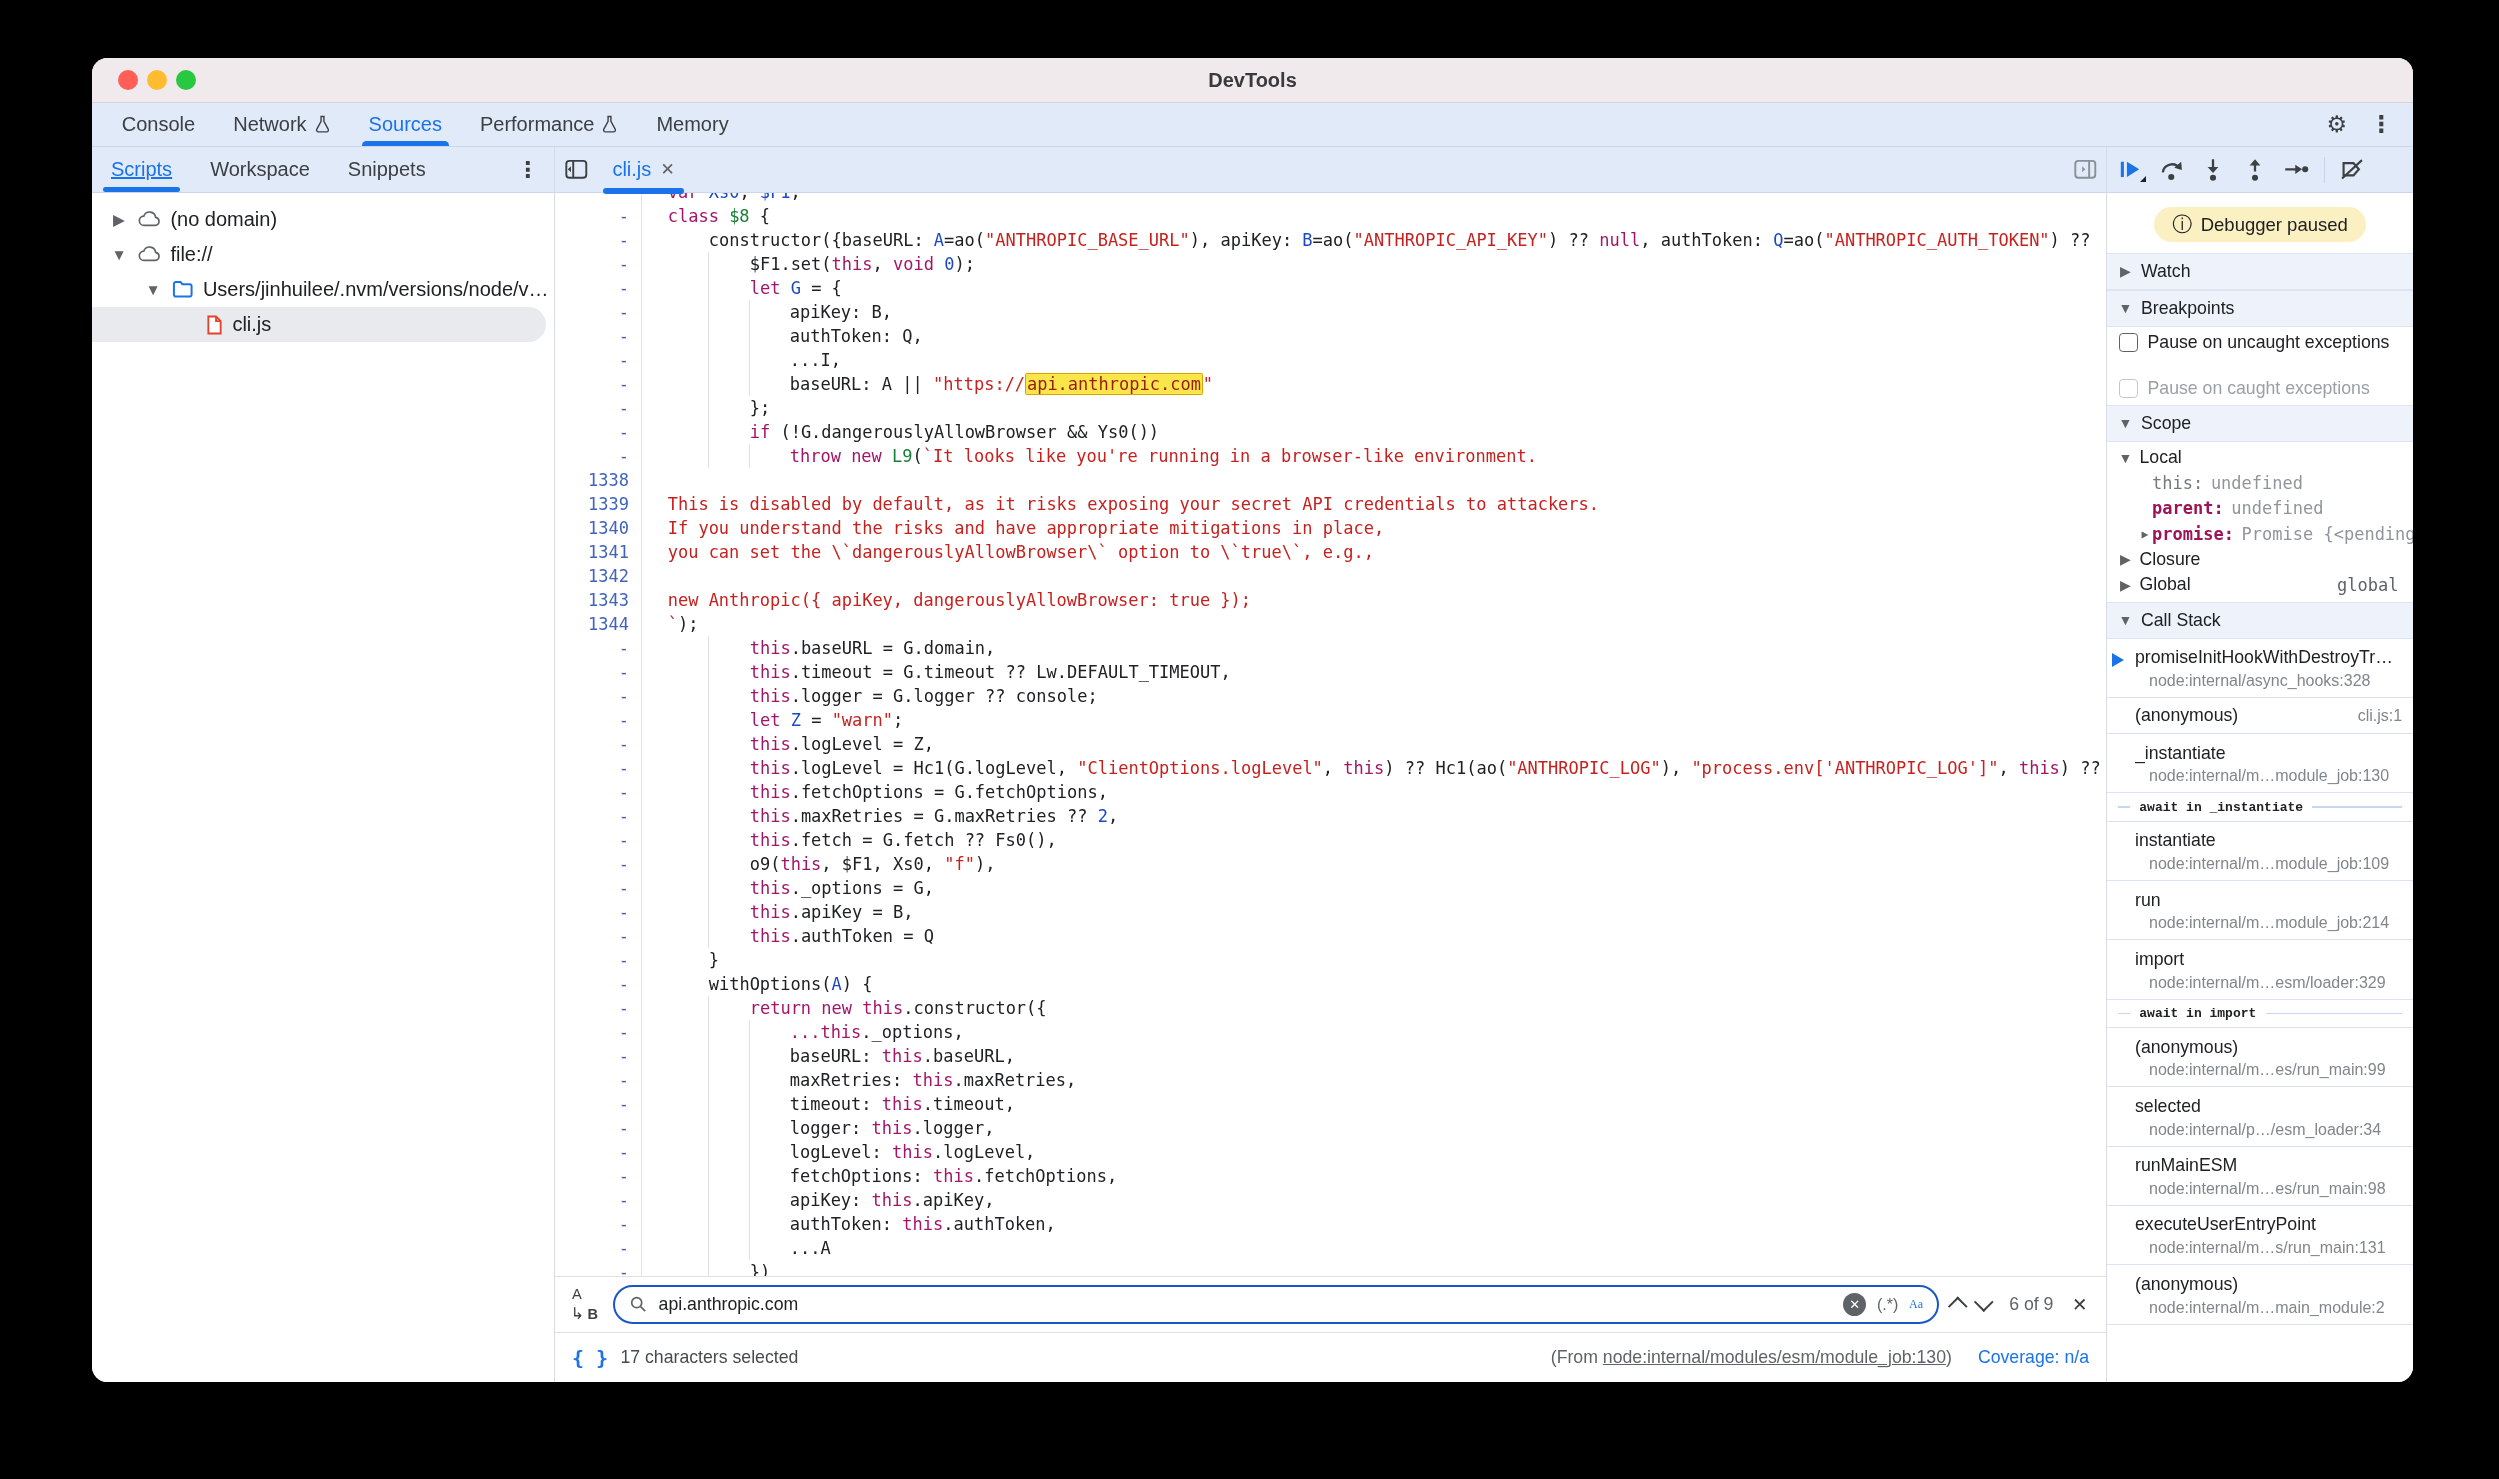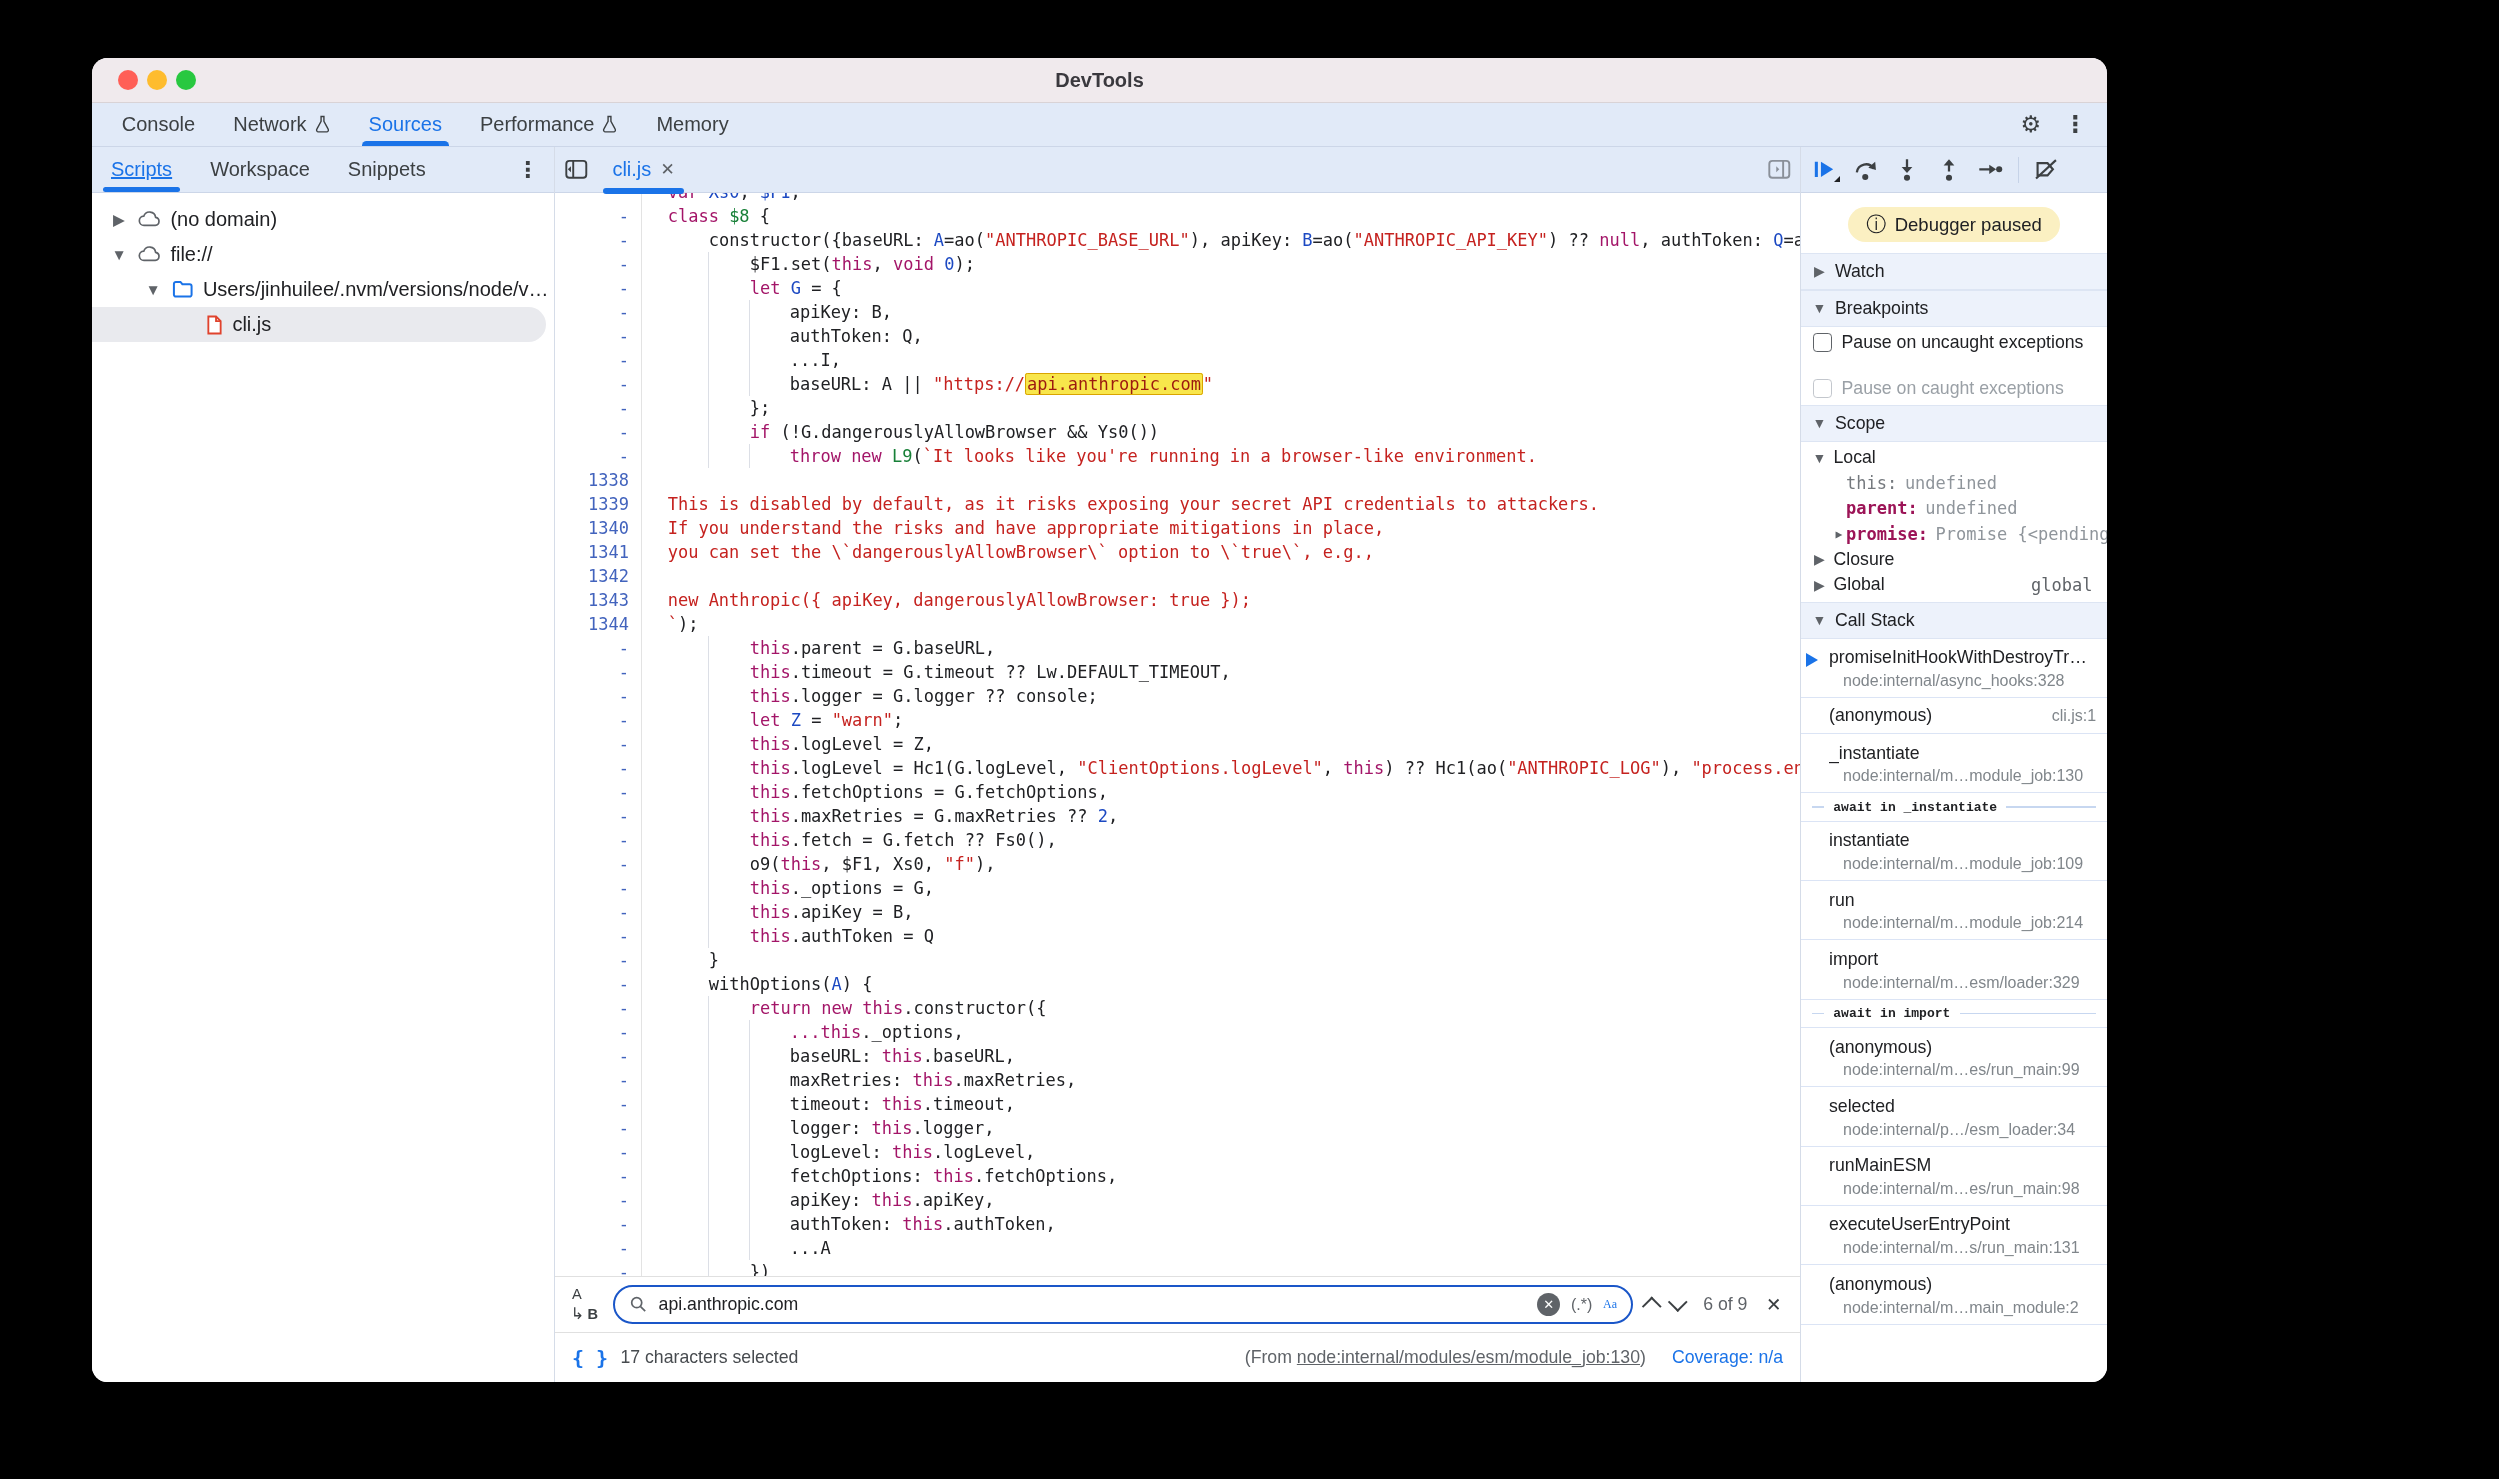--- a/index.html
+++ b/index.html
@@ -2,21 +2,21 @@
 <html style="--accent: #1a73e8; --toolbar-bg: #e1eaf8; --section-header-bg: #edf2fb; --paused-bg: #fbf0c2; --keyword: #a31568; --string: #c5221f; --variable: #1c49c2; --classname: #188038; --line-number: #4263bd; --match-bg: #f8e64b; --match-border: #d9a400;font-size:12.3px"><head>
 <meta charset="utf-8">
 <style>
   html,body{margin:0;padding:0;background:#000;width:2500px;height:1479px;overflow:hidden;
     font-family:"Liberation Sans","DejaVu Sans",sans-serif;-webkit-font-smoothing:antialiased;}
   :root{
     --accent:#1a73e8; --toolbar-bg:#e1eaf8; --section-header-bg:#edf2fb; --paused-bg:#fbf0c2;
     --keyword:#a31568; --string:#c5221f; --variable:#1c49c2; --classname:#188038;
     --line-number:#4263bd; --match-bg:#f8e64b; --match-border:#d9a400;
   }
-  .window{position:absolute;left:92px;top:58px;width:2015px;height:1324px;background:#ffffff;
+  .window{position:absolute;left:92px;top:58px;width:2321px;height:1324px;background:#ffffff;
     border-radius:15.4px;overflow:hidden;box-shadow:0 31px 92px rgba(0,0,0,.65);
     display:flex;flex-direction:column;}
   
   .titlebar{height:44px;flex:none;background:#f0eaed;border-bottom:0.8px solid #d9d3d6;
     position:relative;display:flex;align-items:center;justify-content:center;}
   .lights{position:absolute;left:26px;top:12.3px;display:flex;gap:9.2px;}
   .light{width:20px;height:20px;border-radius:50%;}
   .light.red{background:#ff5f57}.light.yellow{background:#febc2e}.light.green{background:#28c840}
   .title{font-size:20px;font-weight:bold;color:#3a393e;}
   
@@ -262,21 +262,21 @@
             <div class="cl"><span class="gut">-</span><div class="lc"><span class="guide" style="left: 66px;"></span><span class="ind" style="width: 82px;"></span><span class="tk-p">};</span></div></div>
             <div class="cl"><span class="gut">-</span><div class="lc"><span class="guide" style="left: 66px;"></span><span class="ind" style="width: 82px;"></span><span class="tk-k">if</span><span class="tk-p"> (!G.dangerouslyAllowBrowser &amp;&amp; Ys0())</span></div></div>
             <div class="cl"><span class="gut">-</span><div class="lc"><span class="guide" style="left: 66px;"></span><span class="guide" style="left: 107px;"></span><span class="ind" style="width: 122px;"></span><span class="tk-k">throw</span><span class="tk-p"> </span><span class="tk-k">new</span><span class="tk-p"> </span><span class="tk-g">L9</span><span class="tk-p">(</span><span class="tk-s">`It looks like you're running in a browser-like environment.</span></div></div>
             <div class="cl"><span class="gut">1338</span><div class="lc"></div></div>
             <div class="cl"><span class="gut">1339</span><div class="lc"><span class="tk-s">This is disabled by default, as it risks exposing your secret API credentials to attackers.</span></div></div>
             <div class="cl"><span class="gut">1340</span><div class="lc"><span class="tk-s">If you understand the risks and have appropriate mitigations in place,</span></div></div>
             <div class="cl"><span class="gut">1341</span><div class="lc"><span class="tk-s">you can set the \`dangerouslyAllowBrowser\` option to \`true\`, e.g.,</span></div></div>
             <div class="cl"><span class="gut">1342</span><div class="lc"></div></div>
             <div class="cl"><span class="gut">1343</span><div class="lc"><span class="tk-s">new Anthropic({ apiKey, dangerouslyAllowBrowser: true });</span></div></div>
             <div class="cl"><span class="gut">1344</span><div class="lc"><span class="tk-s">`</span><span class="tk-p">);</span></div></div>
-            <div class="cl"><span class="gut">-</span><div class="lc"><span class="guide" style="left: 66px;"></span><span class="ind" style="width: 82px;"></span><span class="tk-k">this</span><span class="tk-p">.parent = G.baseURL,</span></div></div>
+            <div class="cl"><span class="gut">-</span><div class="lc"><span class="guide" style="left: 66px;"></span><span class="ind" style="width: 82px;"></span><span class="tk-k">this</span><span class="tk-p">.baseURL = G.domain,</span></div></div>
             <div class="cl"><span class="gut">-</span><div class="lc"><span class="guide" style="left: 66px;"></span><span class="ind" style="width: 82px;"></span><span class="tk-k">this</span><span class="tk-p">.timeout = G.timeout ?? Lw.DEFAULT_TIMEOUT,</span></div></div>
             <div class="cl"><span class="gut">-</span><div class="lc"><span class="guide" style="left: 66px;"></span><span class="ind" style="width: 82px;"></span><span class="tk-k">this</span><span class="tk-p">.logger = G.logger ?? console;</span></div></div>
             <div class="cl"><span class="gut">-</span><div class="lc"><span class="guide" style="left: 66px;"></span><span class="ind" style="width: 82px;"></span><span class="tk-k">let</span><span class="tk-p"> </span><span class="tk-d">Z</span><span class="tk-p"> = </span><span class="tk-s">"warn"</span><span class="tk-p">;</span></div></div>
             <div class="cl"><span class="gut">-</span><div class="lc"><span class="guide" style="left: 66px;"></span><span class="ind" style="width: 82px;"></span><span class="tk-k">this</span><span class="tk-p">.logLevel = Z,</span></div></div>
             <div class="cl"><span class="gut">-</span><div class="lc"><span class="guide" style="left: 66px;"></span><span class="ind" style="width: 82px;"></span><span class="tk-k">this</span><span class="tk-p">.logLevel = Hc1(G.logLevel, </span><span class="tk-s">"ClientOptions.logLevel"</span><span class="tk-p">, </span><span class="tk-k">this</span><span class="tk-p">) ?? Hc1(ao(</span><span class="tk-s">"ANTHROPIC_LOG"</span><span class="tk-p">), </span><span class="tk-s">"process.env['ANTHROPIC_LOG']"</span><span class="tk-p">, </span><span class="tk-k">this</span><span class="tk-p">) ??</span></div></div>
             <div class="cl"><span class="gut">-</span><div class="lc"><span class="guide" style="left: 66px;"></span><span class="ind" style="width: 82px;"></span><span class="tk-k">this</span><span class="tk-p">.fetchOptions = G.fetchOptions,</span></div></div>
             <div class="cl"><span class="gut">-</span><div class="lc"><span class="guide" style="left: 66px;"></span><span class="ind" style="width: 82px;"></span><span class="tk-k">this</span><span class="tk-p">.maxRetries = G.maxRetries ?? </span><span class="tk-n">2</span><span class="tk-p">,</span></div></div>
             <div class="cl"><span class="gut">-</span><div class="lc"><span class="guide" style="left: 66px;"></span><span class="ind" style="width: 82px;"></span><span class="tk-k">this</span><span class="tk-p">.fetch = G.fetch ?? Fs0(),</span></div></div>
             <div class="cl"><span class="gut">-</span><div class="lc"><span class="guide" style="left: 66px;"></span><span class="ind" style="width: 82px;"></span><span class="tk-p">o9(</span><span class="tk-k">this</span><span class="tk-p">, $F1, Xs0, </span><span class="tk-s">"f"</span><span class="tk-p">),</span></div></div>
             <div class="cl"><span class="gut">-</span><div class="lc"><span class="guide" style="left: 66px;"></span><span class="ind" style="width: 82px;"></span><span class="tk-k">this</span><span class="tk-p">._options = G,</span></div></div>

